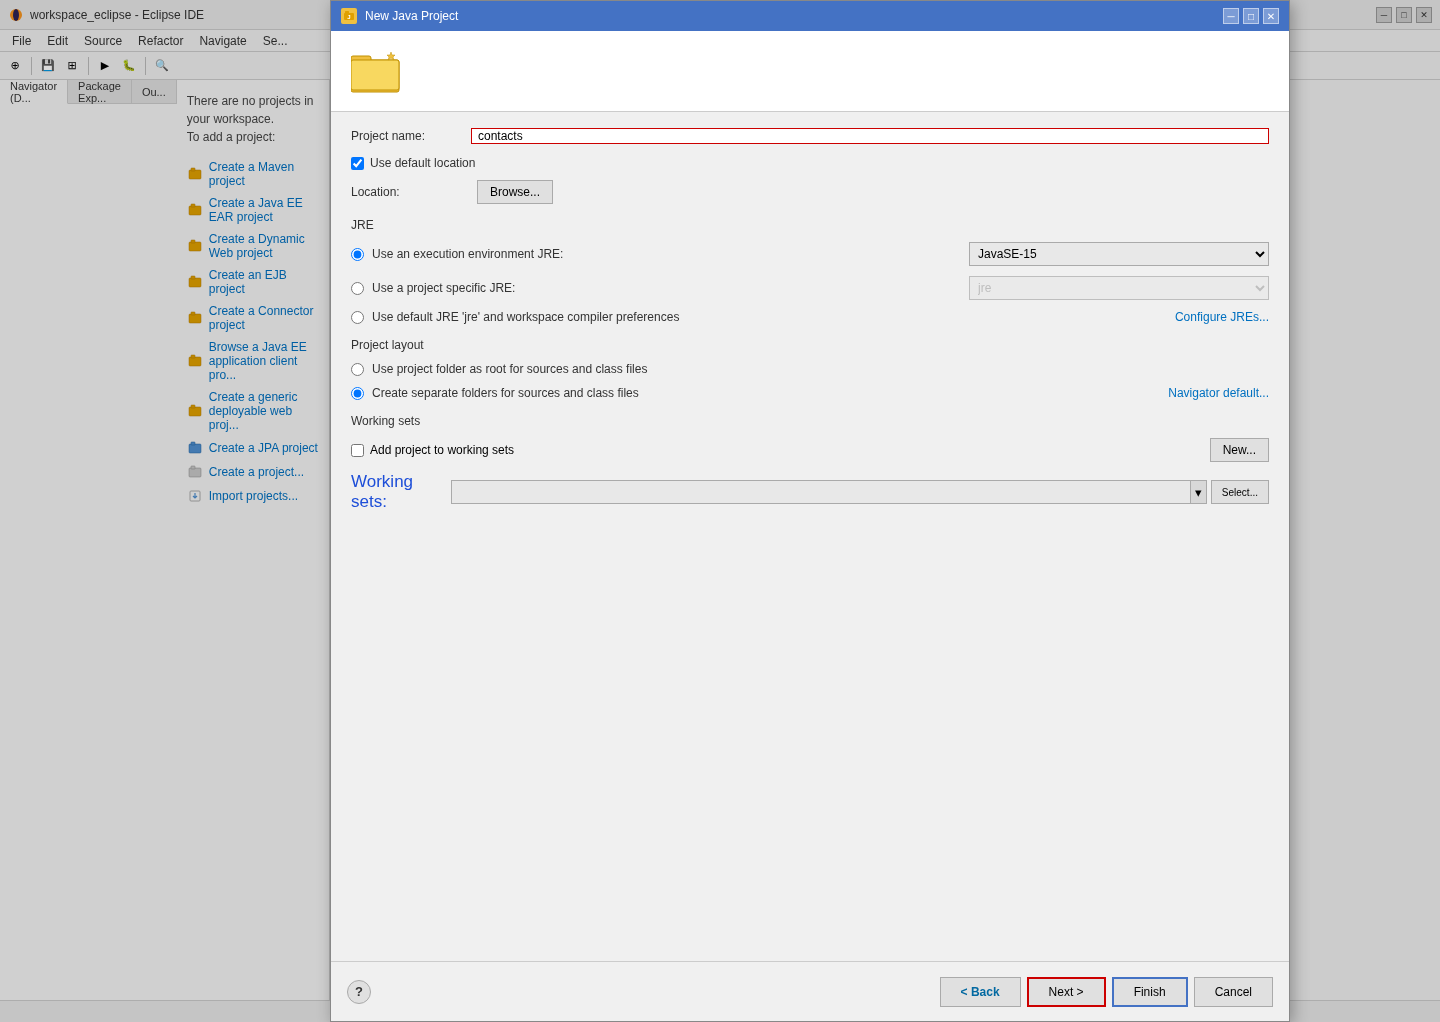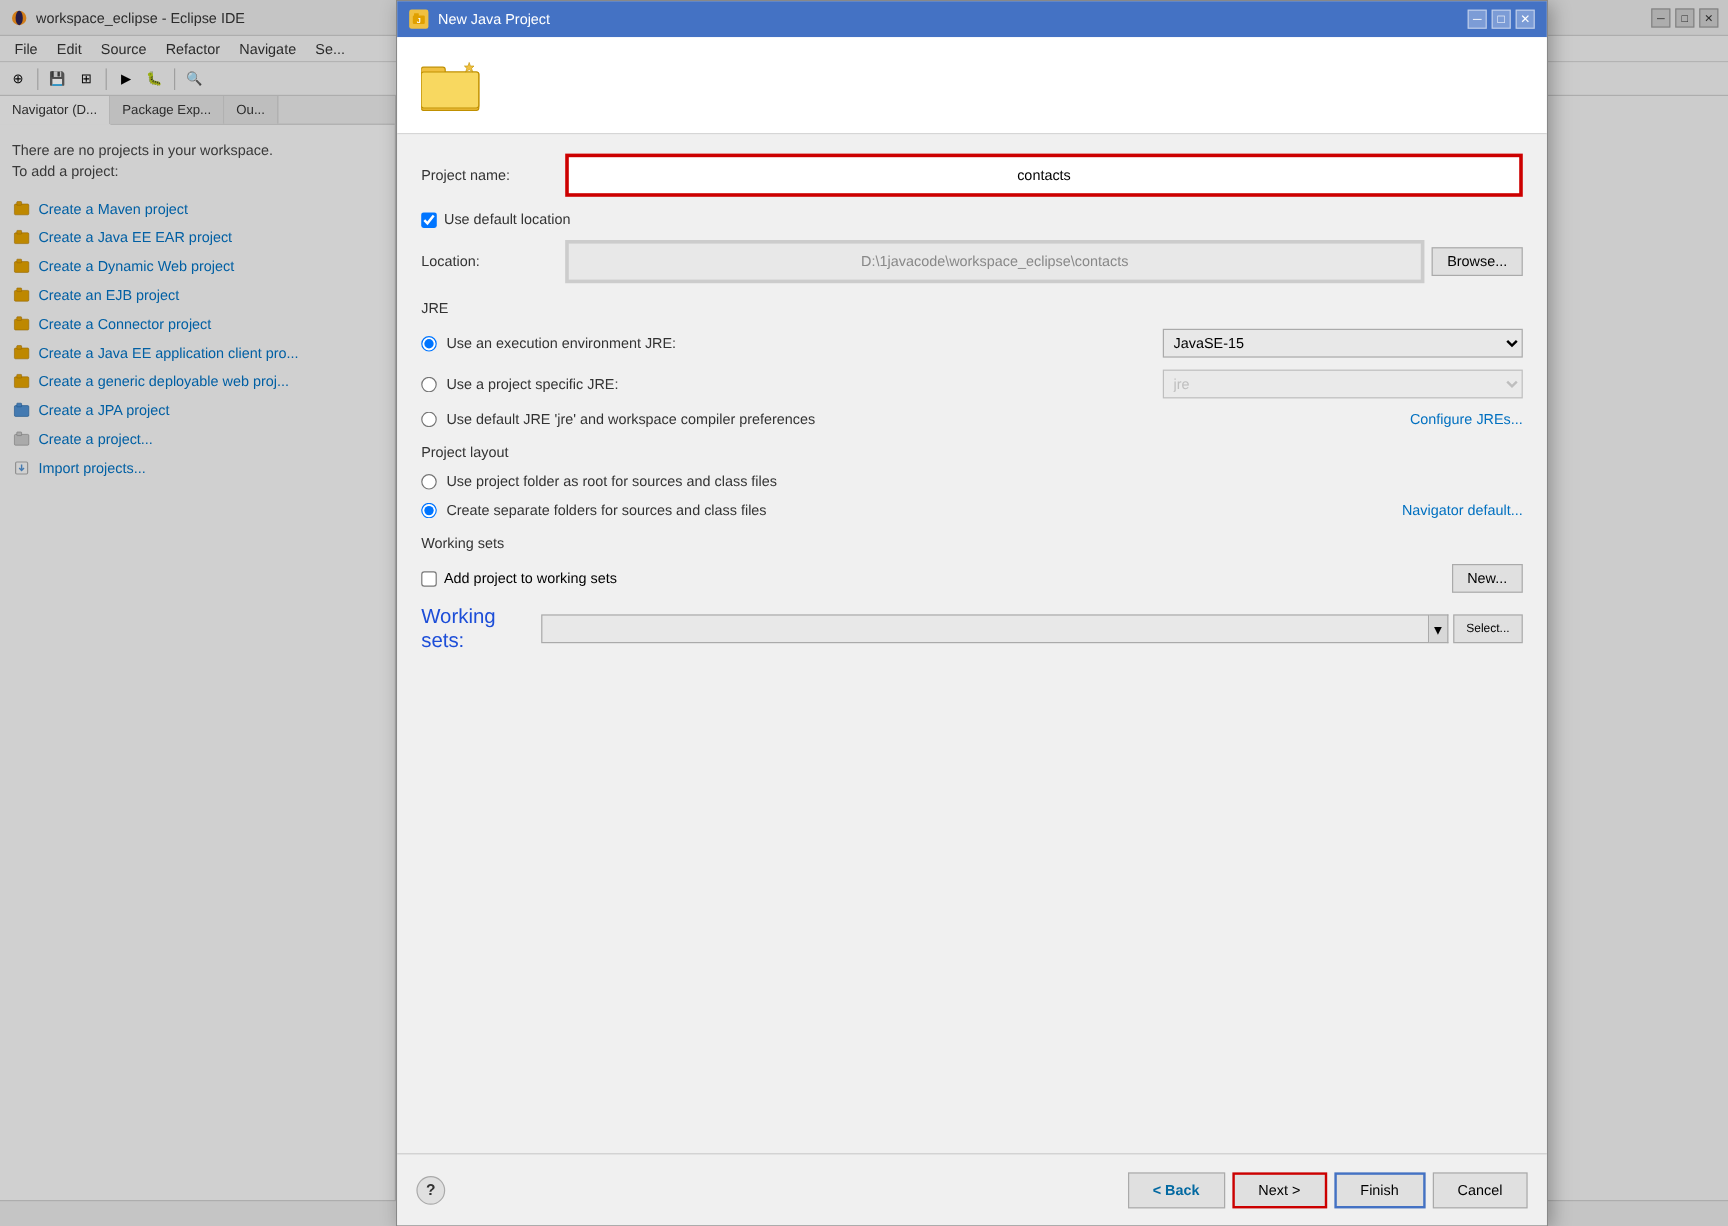--- a/index.html
+++ b/index.html
@@ -113,21 +113,21 @@
       flex: 1;
       overflow: hidden;
     }
 
     
     .sidebar {
       width: 330px;
       background: #f5f5f5;
       border-right: 1px solid #ccc;
       display: flex;
-      flex-direction: column;
+      flex-direction: row;
     }
     .sidebar-tabs {
       display: flex;
       background: #e8e8e8;
       border-bottom: 1px solid #ccc;
       height: 24px;
     }
     .sidebar-tab {
       padding: 3px 10px;
       font-size: 11px;
@@ -292,27 +292,26 @@
       margin-bottom: 12px;
     }
     .form-label {
       width: 120px;
       font-size: 12px;
       color: #333;
       flex-shrink: 0;
     }
     .form-input {
       flex: 1;
-      height: 36px;
-      border: 3px solid #14b8a6;
+      height: 16px;
+      border: 1px solid #14b8a6;
       padding: 2px 6px;
       font-size: 12px;
       background: white;
       outline: none;
-      text-align: center;
     }
     .form-input.disabled {
       background: #e8e8e8;
       color: #888;
       border-color: #ccc;
     }
 
     .browse-btn {
       margin-left: 6px;
       height: 24px;
@@ -586,21 +585,21 @@
           <span>Create a Connector project</span>
         </a>
 
         <a class="sidebar-link">
           <span class="link-icon">
             <svg width="14" height="14" viewBox="0 0 14 14">
               <rect x="1" y="3" width="12" height="9" rx="1" fill="#e0a000" stroke="#b07800" stroke-width="0.5"></rect>
               <rect x="3" y="1" width="4" height="3" rx="0.5" fill="#e0a000" stroke="#b07800" stroke-width="0.5"></rect>
             </svg>
           </span>
-          <span>Create a Java EE application client pro...</span>
+          <span>Browse a Java EE application client pro...</span>
         </a>
 
         <a class="sidebar-link">
           <span class="link-icon">
             <svg width="14" height="14" viewBox="0 0 14 14">
               <rect x="1" y="3" width="12" height="9" rx="1" fill="#e0a000" stroke="#b07800" stroke-width="0.5"></rect>
               <rect x="3" y="1" width="4" height="3" rx="0.5" fill="#e0a000" stroke="#b07800" stroke-width="0.5"></rect>
             </svg>
           </span>
           <span>Create a generic deployable web proj...</span>
@@ -685,21 +684,20 @@
         <input class="form-input" type="text" value="contacts" style="border-color: rgb(204, 0, 0);">
       </div>
 
       <div class="checkbox-row">
         <input type="checkbox" checked="" id="useDefaultLoc" style="">
         <label for="useDefaultLoc">Use default location</label>
       </div>
 
       <div class="form-row">
         <label class="form-label">Location:</label>
-        <input class="form-input disabled" type="text" value="D:\1javacode\workspace_eclipse\contacts" readonly="" style="">
         <button class="browse-btn">Browse...</button>
       </div>
 
       <div class="section-heading">JRE</div>
 
       <div class="radio-row">
         <input type="radio" name="jre" id="jreEnv" checked="" style="">
         <label for="jreEnv">Use an execution environment JRE:</label>
         <select class="radio-select">
           <option>JavaSE-15</option>

